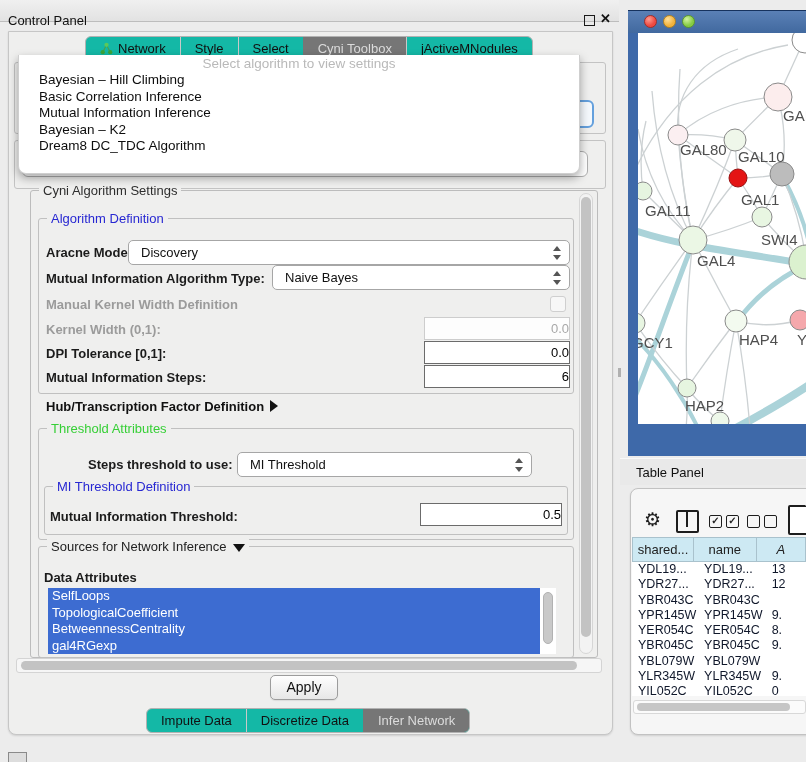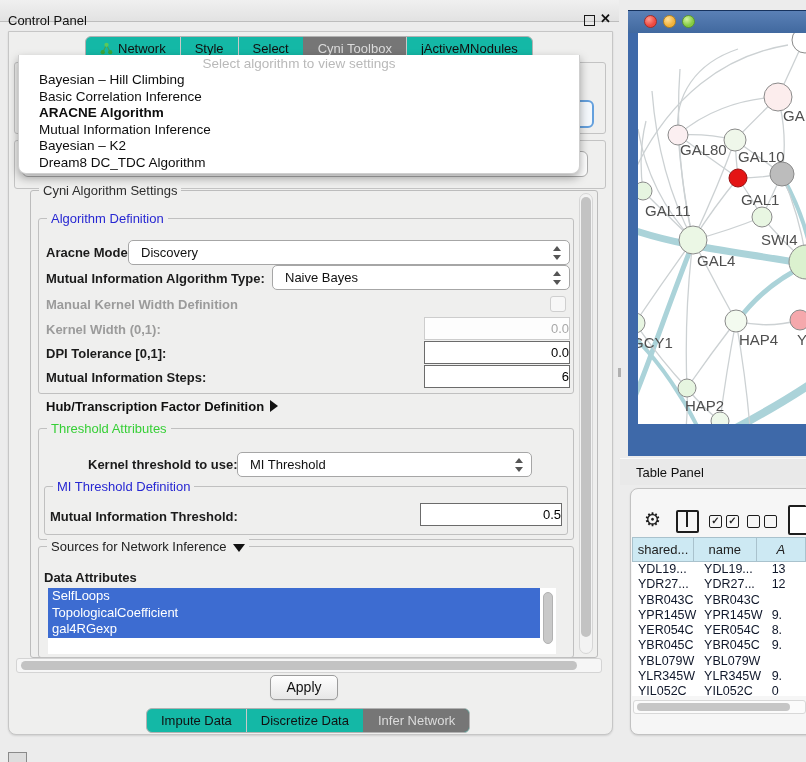--- a/index.html
+++ b/index.html
@@ -160,21 +160,20 @@
   <div class="abs gbox" id="gbox1"></div>
   <div class="abs combo-frag"></div>
   <div class="abs gbox" id="gbox2"></div>
   <div class="abs combo-behind">gal-filtered sif default node</div>
 
   <div class="abs popup">
     <div class="popup-ghost">Select algorithm to view settings</div>
     <div id="algo-list">
         <div class="popup-item">Bayesian – Hill Climbing</div>
         <div class="popup-item">Basic Correlation Inference</div>
-        <div class="popup-item bold">ARACNE Algorithm</div>
         <div class="popup-item">Mutual Information Inference</div>
         <div class="popup-item">Bayesian – K2</div>
         <div class="popup-item">Dream8 DC_TDC Algorithm</div>
       </div>
   </div>
 
   <div class="abs settings-box">
     <span class="legend dark">Cyni Algorithm Settings</span>
   </div>
 
@@ -200,38 +199,39 @@
   <div class="abs lbl" style="left:46px;top:370px;">Mutual Information Steps:</div>
   <div class="abs tfield en" style="left:424px;top:365px;width:146px;height:23px;">6</div>
 
   <div class="abs" style="left:46px;top:399px;font-size:13px;font-weight:600;color:#111;">
     <span>Hub/Transcription Factor Definition</span><span class="tri-right"></span>
   </div>
 
   <div class="fieldset" id="fs-threshold">
     <span class="legend green">Threshold Attributes</span>
   </div>
-  <div class="abs lbl" style="left:88px;top:457px;">Kernel threshold to use:</div>
+  <div class="abs lbl" style="left:88px;top:457px;">Steps threshold to use:</div>
   <div class="abs combo" style="left:237px;top:452px;width:295px;height:25px;">
     <span>MI Threshold</span>
     <span class="spin"></span>
   </div>
   <div class="fieldset" id="fs-mi">
     <span class="legend blue">MI Threshold Definition</span>
   </div>
   <div class="abs lbl" style="left:50px;top:509px;">Mutual Information Threshold:</div>
   <div class="abs tfield en" style="left:420px;top:503px;width:142px;height:23px;">0.5</div>
 
   <div class="fieldset" id="fs-sources">
     <span class="legend dark" style="color:#222;"><span>Sources for Network Inference</span><span class="tri-down"></span></span>
   </div>
   <div class="abs lbl" style="left:44px;top:570px;">Data Attributes</div>
   <div class="abs attr-list" id="attr-list">
       <div class="attr-item">SelfLoops</div>
       <div class="attr-item">TopologicalCoefficient</div>
+      <div class="attr-item">BetweennessCentrality</div>
       <div class="attr-item">gal4RGexp</div>
     </div>
   <div class="abs vscroll-list">
       <span class="thumb"></span>
     </div>
 
   <div class="abs vscroll-settings">
       <span class="thumb"></span>
     </div>
   <div class="abs hscroll-settings">

